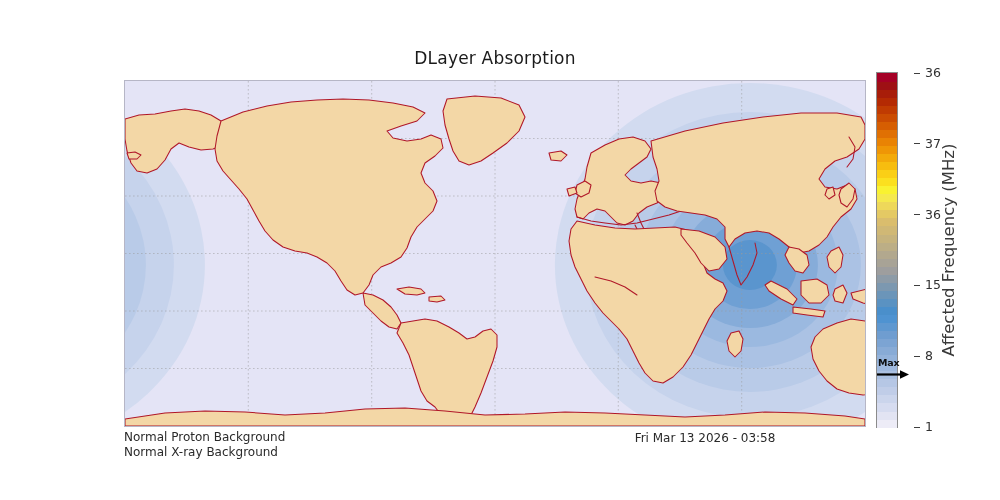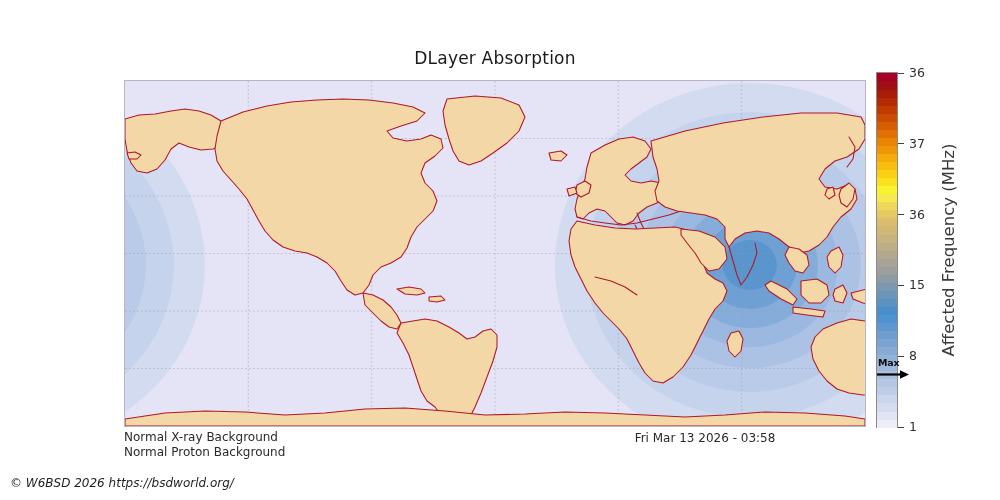--- a/index.html
+++ b/index.html
@@ -34,21 +34,21 @@
 
   
   .absorb{stroke:none;}
 
   
   #cbar-wrap{position:absolute;left:876px;top:72px;width:22px;height:356px;}
   #cbar{position:absolute;left:0;top:0;width:22px;height:356px;
         border:1px solid #8b8b8b;box-sizing:border-box;}
   .cb-seg{position:absolute;left:0;width:100%;}
   #cbar-ticks{position:absolute;left:898px;top:72px;width:60px;height:356px;}
-  .cb-tick{position:absolute;left:0;width:60px;height:1px;}
+  .cb-tick{position:absolute;left:16px;width:60px;height:1px;}
   .cb-tick i{position:absolute;left:0;top:-0.5px;width:6px;height:1px;background:#3f3f3f;display:block;}
   .cb-tick span{position:absolute;left:11px;top:-9px;font-size:12.5px;color:#303030;line-height:17px;}
   #cbar-axislabel{
     position:absolute;left:903px;top:72px;width:356px;height:30px;
     transform:rotate(-90deg);transform-origin:0 0;
     margin-left:31px;margin-top:356px;
     font-size:16.5px;color:#3a3a3a;text-align:center;line-height:30px;
     white-space:nowrap;
   }
   
@@ -271,19 +271,18 @@
         <span>37</span>
       </div>
       <div class="cb-tick" style="top: 1px;">
         <i></i>
         <span>36</span>
       </div>
     </div>
   <div id="cbar-axislabel">Affected Frequency (MHz)</div>
 
   <div id="note-left">
+    <div>Normal Proton Background</div>
     <div>Normal X-ray Background</div>
-    <div>Normal Proton Background</div>
   </div>
   <div id="timestamp">Fri Mar 13 2026 - 03:58</div>
-  <div id="credit">© W6BSD 2026 https://bsdworld.org/</div>
 
 </div>
 
 </body></html>

